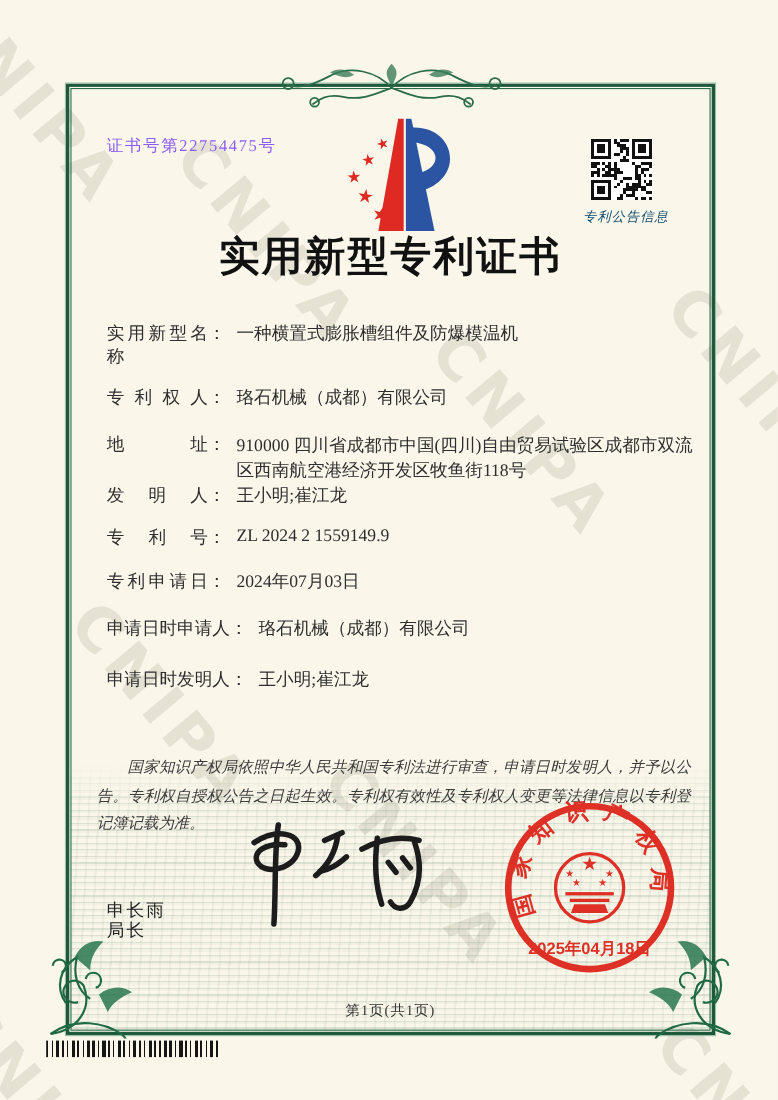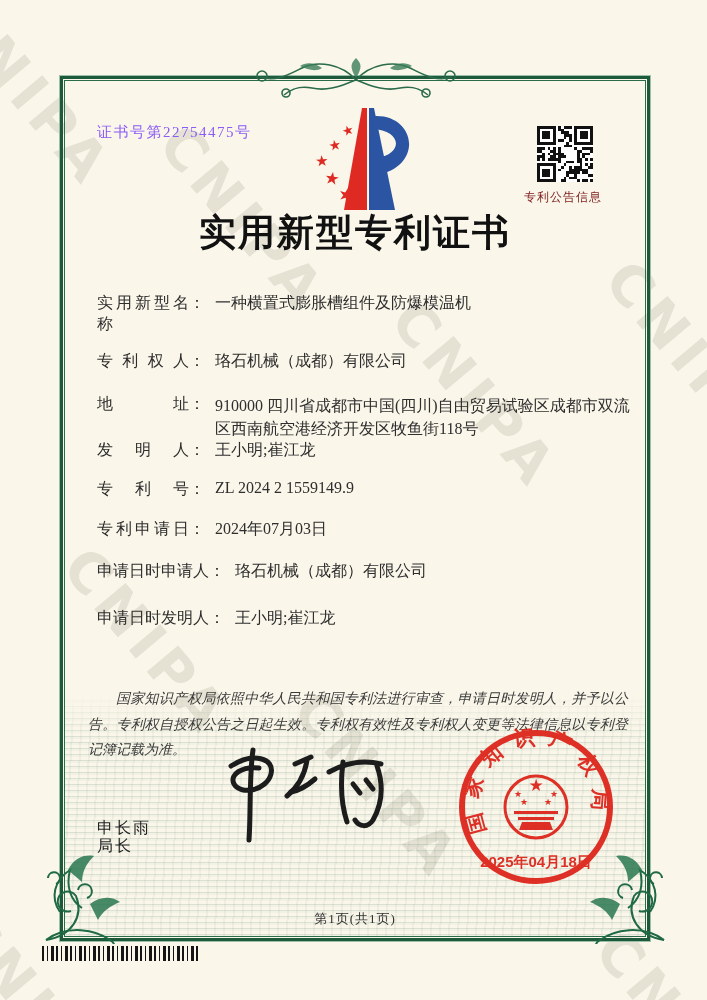--- a/index.html
+++ b/index.html
@@ -19,22 +19,22 @@
   .guilloche{position:absolute;left:64px;top:694px;width:582px;height:243px;
       background:
         repeating-linear-gradient(to bottom, rgba(34,102,66,0.14) 0 1px, rgba(34,102,66,0.03) 1px 3px, rgba(255,255,255,0) 3px 6px),
         repeating-linear-gradient(93deg, rgba(34,102,66,0.05) 0 2px, rgba(255,255,255,0) 2px 9px);
       -webkit-mask-image:linear-gradient(to bottom,transparent,black 18%);
       mask-image:linear-gradient(to bottom,transparent,black 18%);}
 
   .cert-no{left:97px;top:123px;font-size:15px;letter-spacing:1.5px;color:#8b5cf6;}
 
   .qr-box{left:537px;top:126px;width:56px;height:56px;background:#fff;}
-  .qr-caption{left:524px;top:189px;width:90px;font-size:12px;
-              letter-spacing:1px;color:#7f1d1d;}
+  .qr-caption{left:524px;top:189px;width:90px;font-size:12px;font-style:italic;
+              letter-spacing:1px;color:#0c4a6e;text-align:center;}
 
   .title{left:60px;top:208px;width:590px;text-align:center;font-size:37px;
          font-weight:600;letter-spacing:2px;color:#111;}
 
   .row{position:absolute;left:97px;width:545px;font-size:16px;color:#2e2e2e;}
   .lab{display:inline-block;width:92px;text-align:justify;text-align-last:justify;vertical-align:top;}
   .lab-wide{display:inline-block;vertical-align:top;}
   .colon{display:inline-block;vertical-align:top;}
   .val{display:inline-block;vertical-align:top;padding-left:10px;}
   .val-wrap{width:420px;line-height:23px;}

